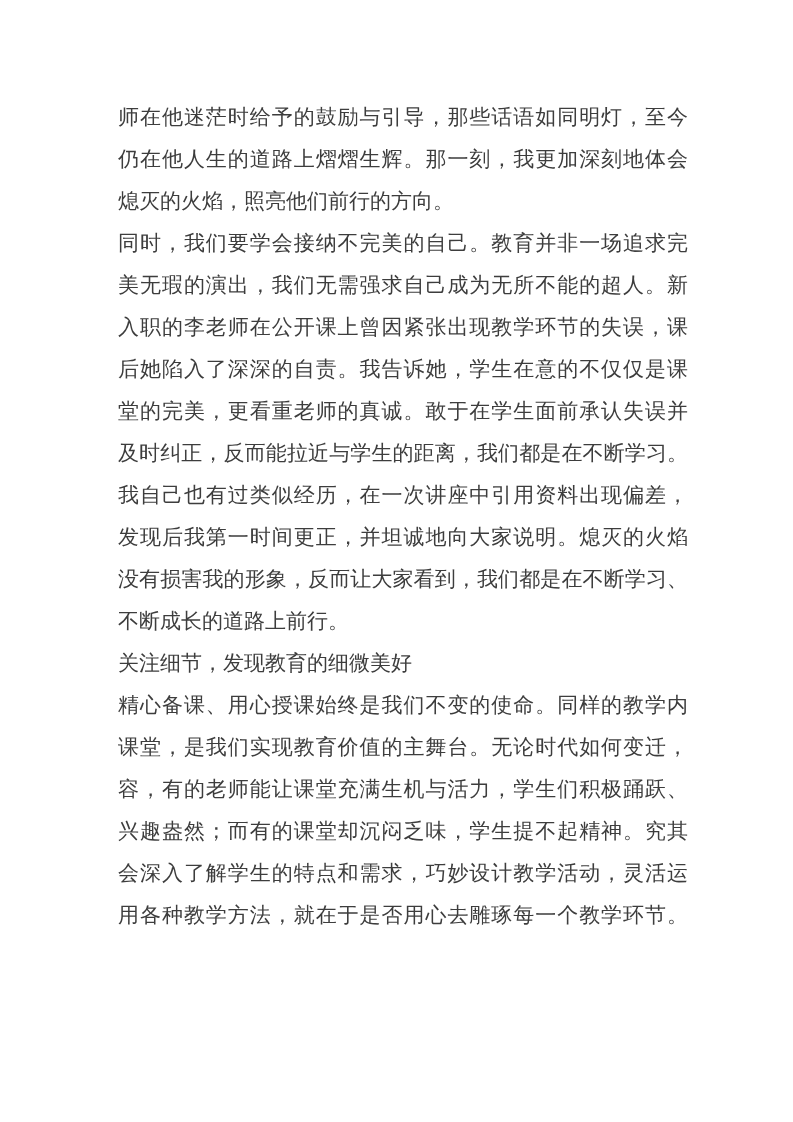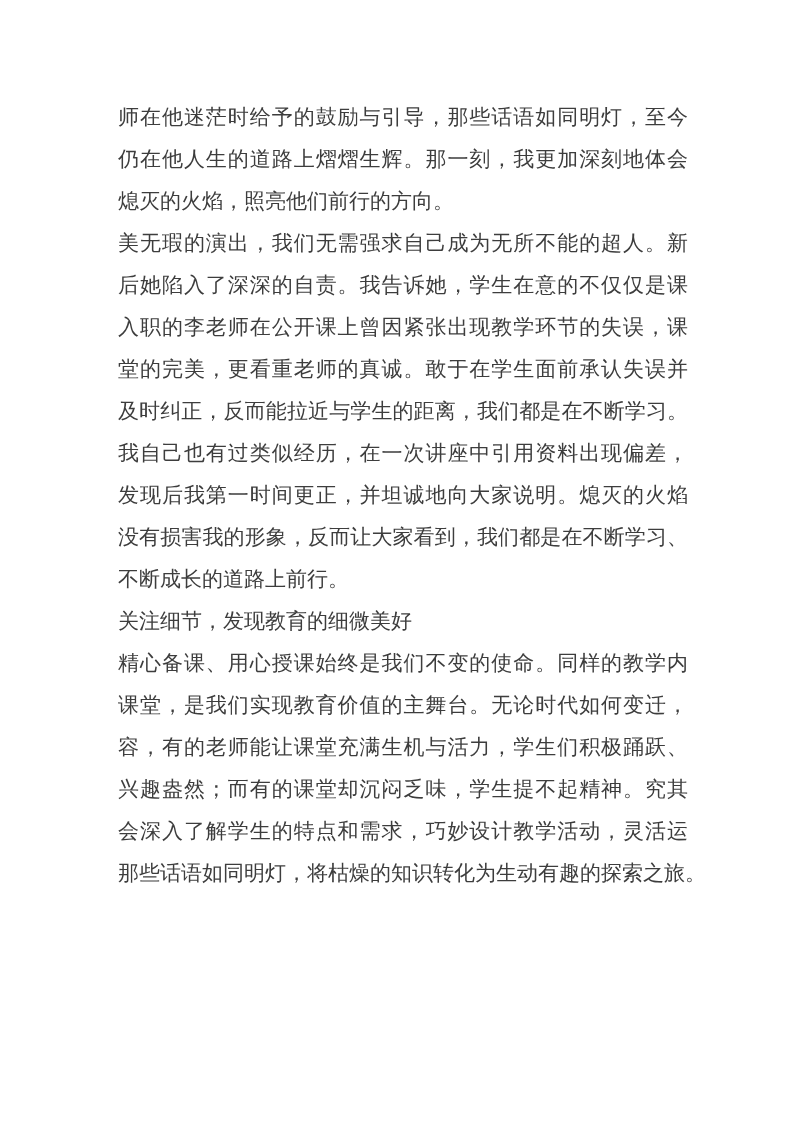--- a/index.html
+++ b/index.html
@@ -50,35 +50,36 @@
 <body>
 
 <div class="page">
   <div class="text-block" id="text-block" style="color: rgb(61, 61, 61);">
       <div class="para">
         <div class="text-line">师在他迷茫时给予的鼓励与引导，那些话语如同明灯，至今</div>
         <div class="text-line">仍在他人生的道路上熠熠生辉。那一刻，我更加深刻地体会</div>
         <div class="text-line flush">熄灭的火焰，照亮他们前行的方向。</div>
       </div>
       <div class="para">
+        <div class="text-line">同时，我们要学会接纳不完美的自己。教育并非一场追求完</div>
         <div class="text-line">美无瑕的演出，我们无需强求自己成为无所不能的超人。新</div>
+        <div class="text-line">入职的李老师在公开课上曾因紧张出现教学环节的失误，课</div>
         <div class="text-line">后她陷入了深深的自责。我告诉她，学生在意的不仅仅是课</div>
-        <div class="text-line">入职的李老师在公开课上曾因紧张出现教学环节的失误，课</div>
         <div class="text-line">堂的完美，更看重老师的真诚。敢于在学生面前承认失误并</div>
         <div class="text-line">及时纠正，反而能拉近与学生的距离，我们都是在不断学习。</div>
         <div class="text-line">我自己也有过类似经历，在一次讲座中引用资料出现偏差，</div>
         <div class="text-line">发现后我第一时间更正，并坦诚地向大家说明。熄灭的火焰</div>
         <div class="text-line">没有损害我的形象，反而让大家看到，我们都是在不断学习、</div>
         <div class="text-line flush">不断成长的道路上前行。</div>
       </div>
       <div class="para">
         <div class="text-line flush">关注细节，发现教育的细微美好</div>
       </div>
       <div class="para">
         <div class="text-line">精心备课、用心授课始终是我们不变的使命。同样的教学内</div>
         <div class="text-line">课堂，是我们实现教育价值的主舞台。无论时代如何变迁，</div>
         <div class="text-line">容，有的老师能让课堂充满生机与活力，学生们积极踊跃、</div>
         <div class="text-line">兴趣盎然；而有的课堂却沉闷乏味，学生提不起精神。究其</div>
         <div class="text-line">会深入了解学生的特点和需求，巧妙设计教学活动，灵活运</div>
-        <div class="text-line">那些话语如同明灯，将枯燥的知识转化为生动有趣的探索之旅。</div>
+        <div class="text-line">用各种教学方法，就在于是否用心去雕琢每一个教学环节。</div>
       </div>
     </div>
 </div>
 
 </body></html>

